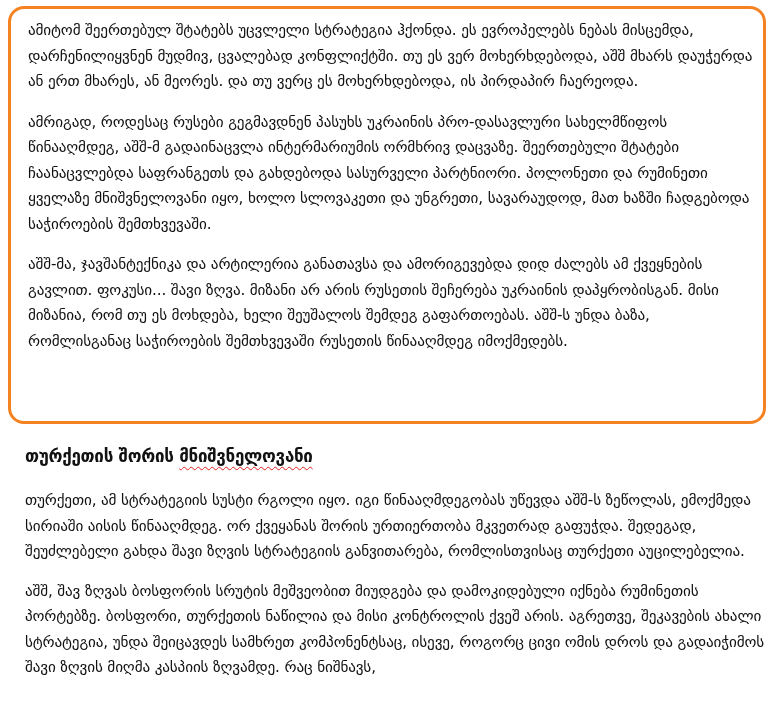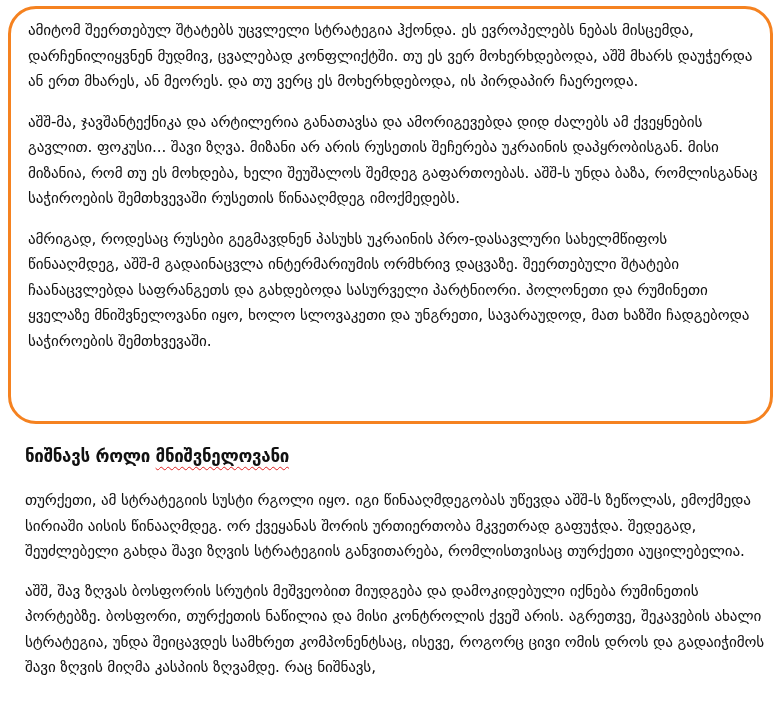--- a/index.html
+++ b/index.html
@@ -22,23 +22,22 @@
     width: 773px;
     height: 716px;
   }
   .callout-box {
     position: absolute;
     left: 8px;
     top: 6px;
     width: 752px;
     height: 412px;
     border: 3px solid #f58220;
-    border-radius: 28px;
+    border-radius: 16px;
     box-sizing: content-box;
-    padding-left: 7px;
   }
   .callout-inner {
     position: absolute;
     left: 17px;
     top: 9px;
     right: 10px;
   }
   p.para {
     margin: 0 0 15px 0;
     font-size: 15.2px;
@@ -69,24 +68,24 @@
   }
 </style>
 </head>
 <body>
 
 <div class="page">
 
   <div class="callout-box">
     <div class="callout-inner">
       <p class="para">ამიტომ შეერთებულ შტატებს უცვლელი სტრატეგია ჰქონდა. ეს ევროპელებს ნებას მისცემდა, დარჩენილიყვნენ მუდმივ, ცვალებად კონფლიქტში. თუ ეს ვერ მოხერხდებოდა, აშშ მხარს დაუჭერდა ან ერთ მხარეს, ან მეორეს. და თუ ვერც ეს მოხერხდებოდა, ის პირდაპირ ჩაერეოდა.</p>
+      <p class="para">ამრიგად, როდესაც რუსები გეგმავდნენ პასუხს უკრაინის პრო-დასავლური სახელმწიფოს წინააღმდეგ, აშშ-მ გადაინაცვლა ინტერმარიუმის ორმხრივ დაცვაზე. შეერთებული შტატები ჩაანაცვლებდა საფრანგეთს და გახდებოდა სასურველი პარტნიორი. პოლონეთი და რუმინეთი ყველაზე მნიშვნელოვანი იყო, ხოლო სლოვაკეთი და უნგრეთი, სავარაუდოდ, მათ ხაზში ჩადგებოდა საჭიროების შემთხვევაში.</p>
       <p class="para">აშშ-მა, ჯავშანტექნიკა და არტილერია განათავსა და ამორიგევებდა დიდ ძალებს ამ ქვეყნების გავლით. ფოკუსი... შავი ზღვა. მიზანი არ არის რუსეთის შეჩერება უკრაინის დაპყრობისგან. მისი მიზანია, რომ თუ ეს მოხდება, ხელი შეუშალოს შემდეგ გაფართოებას. აშშ-ს უნდა ბაზა, რომლისგანაც საჭიროების შემთხვევაში რუსეთის წინააღმდეგ იმოქმედებს.</p>
-      <p class="para">ამრიგად, როდესაც რუსები გეგმავდნენ პასუხს უკრაინის პრო-დასავლური სახელმწიფოს წინააღმდეგ, აშშ-მ გადაინაცვლა ინტერმარიუმის ორმხრივ დაცვაზე. შეერთებული შტატები ჩაანაცვლებდა საფრანგეთს და გახდებოდა სასურველი პარტნიორი. პოლონეთი და რუმინეთი ყველაზე მნიშვნელოვანი იყო, ხოლო სლოვაკეთი და უნგრეთი, სავარაუდოდ, მათ ხაზში ჩადგებოდა საჭიროების შემთხვევაში.</p>
     </div>
   </div>
 
   <div class="section">
-    <h2 class="heading"><span>ნიშნავს როლი </span><span class="spell-error">მნიშვნელოვანი</span></h2>
+    <h2 class="heading"><span>თურქეთის შორის </span><span class="spell-error">მნიშვნელოვანი</span></h2>
     <p class="para">თურქეთი, ამ სტრატეგიის სუსტი რგოლი იყო. იგი წინააღმდეგობას უწევდა აშშ-ს ზეწოლას, ემოქმედა სირიაში აისის წინააღმდეგ. ორ ქვეყანას შორის ურთიერთობა მკვეთრად გაფუჭდა. შედეგად, შეუძლებელი გახდა შავი ზღვის სტრატეგიის განვითარება, რომლისთვისაც თურქეთი აუცილებელია.</p>
     <p class="para">აშშ, შავ ზღვას ბოსფორის სრუტის მეშვეობით მიუდგება და დამოკიდებული იქნება რუმინეთის პორტებზე. ბოსფორი, თურქეთის ნაწილია და მისი კონტროლის ქვეშ არის. აგრეთვე, შეკავების ახალი სტრატეგია, უნდა შეიცავდეს სამხრეთ კომპონენტსაც, ისევე, როგორც ცივი ომის დროს და გადაიჭიმოს შავი ზღვის მიღმა კასპიის ზღვამდე. რაც ნიშნავს,</p>
   </div>
 
 </div>
 
 </body></html>

